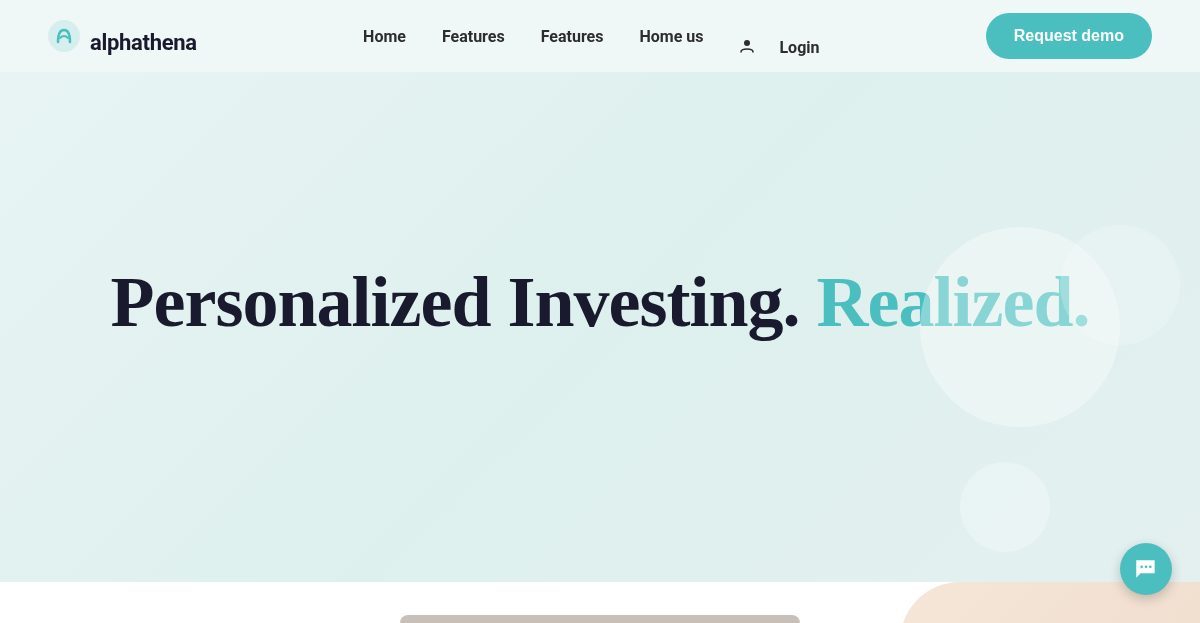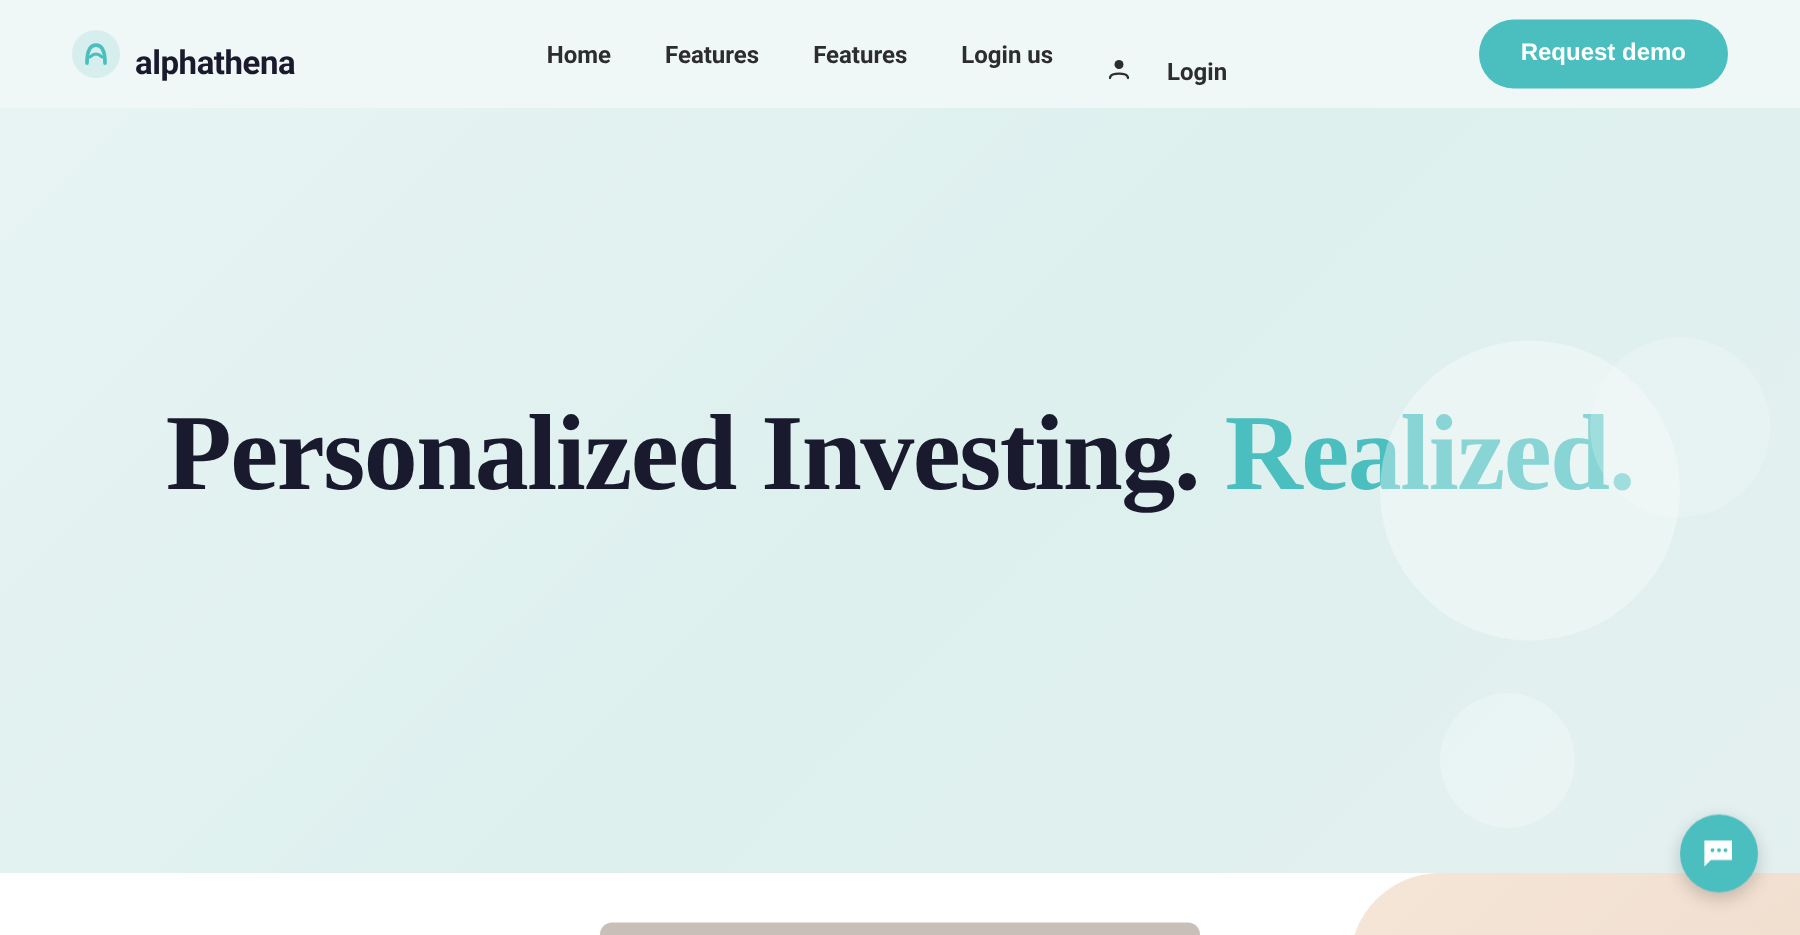--- a/index.html
+++ b/index.html
@@ -245,21 +245,21 @@
     <li>
       <a href="#">Home</a>
     </li>
     <li>
       <a href="#">Features</a>
     </li>
     <li>
       <a href="#">Features</a>
     </li>
     <li>
-      <a href="#">Login us</a>
+      <a href="#">Home us</a>
     </li>
     <li>
       <a href="#" class="login-link">
         <span class="person-icon">
           <svg viewBox="0 0 16 16" xmlns="http://www.w3.org/2000/svg">
             <circle cx="8" cy="5" r="3" fill="#2d2d2d"></circle>
             <path d="M2 14 C2 10 14 10 14 14" stroke="#2d2d2d" stroke-width="1.5" fill="none" stroke-linecap="round"></path>
           </svg>
         </span>
         <span>Login</span>

